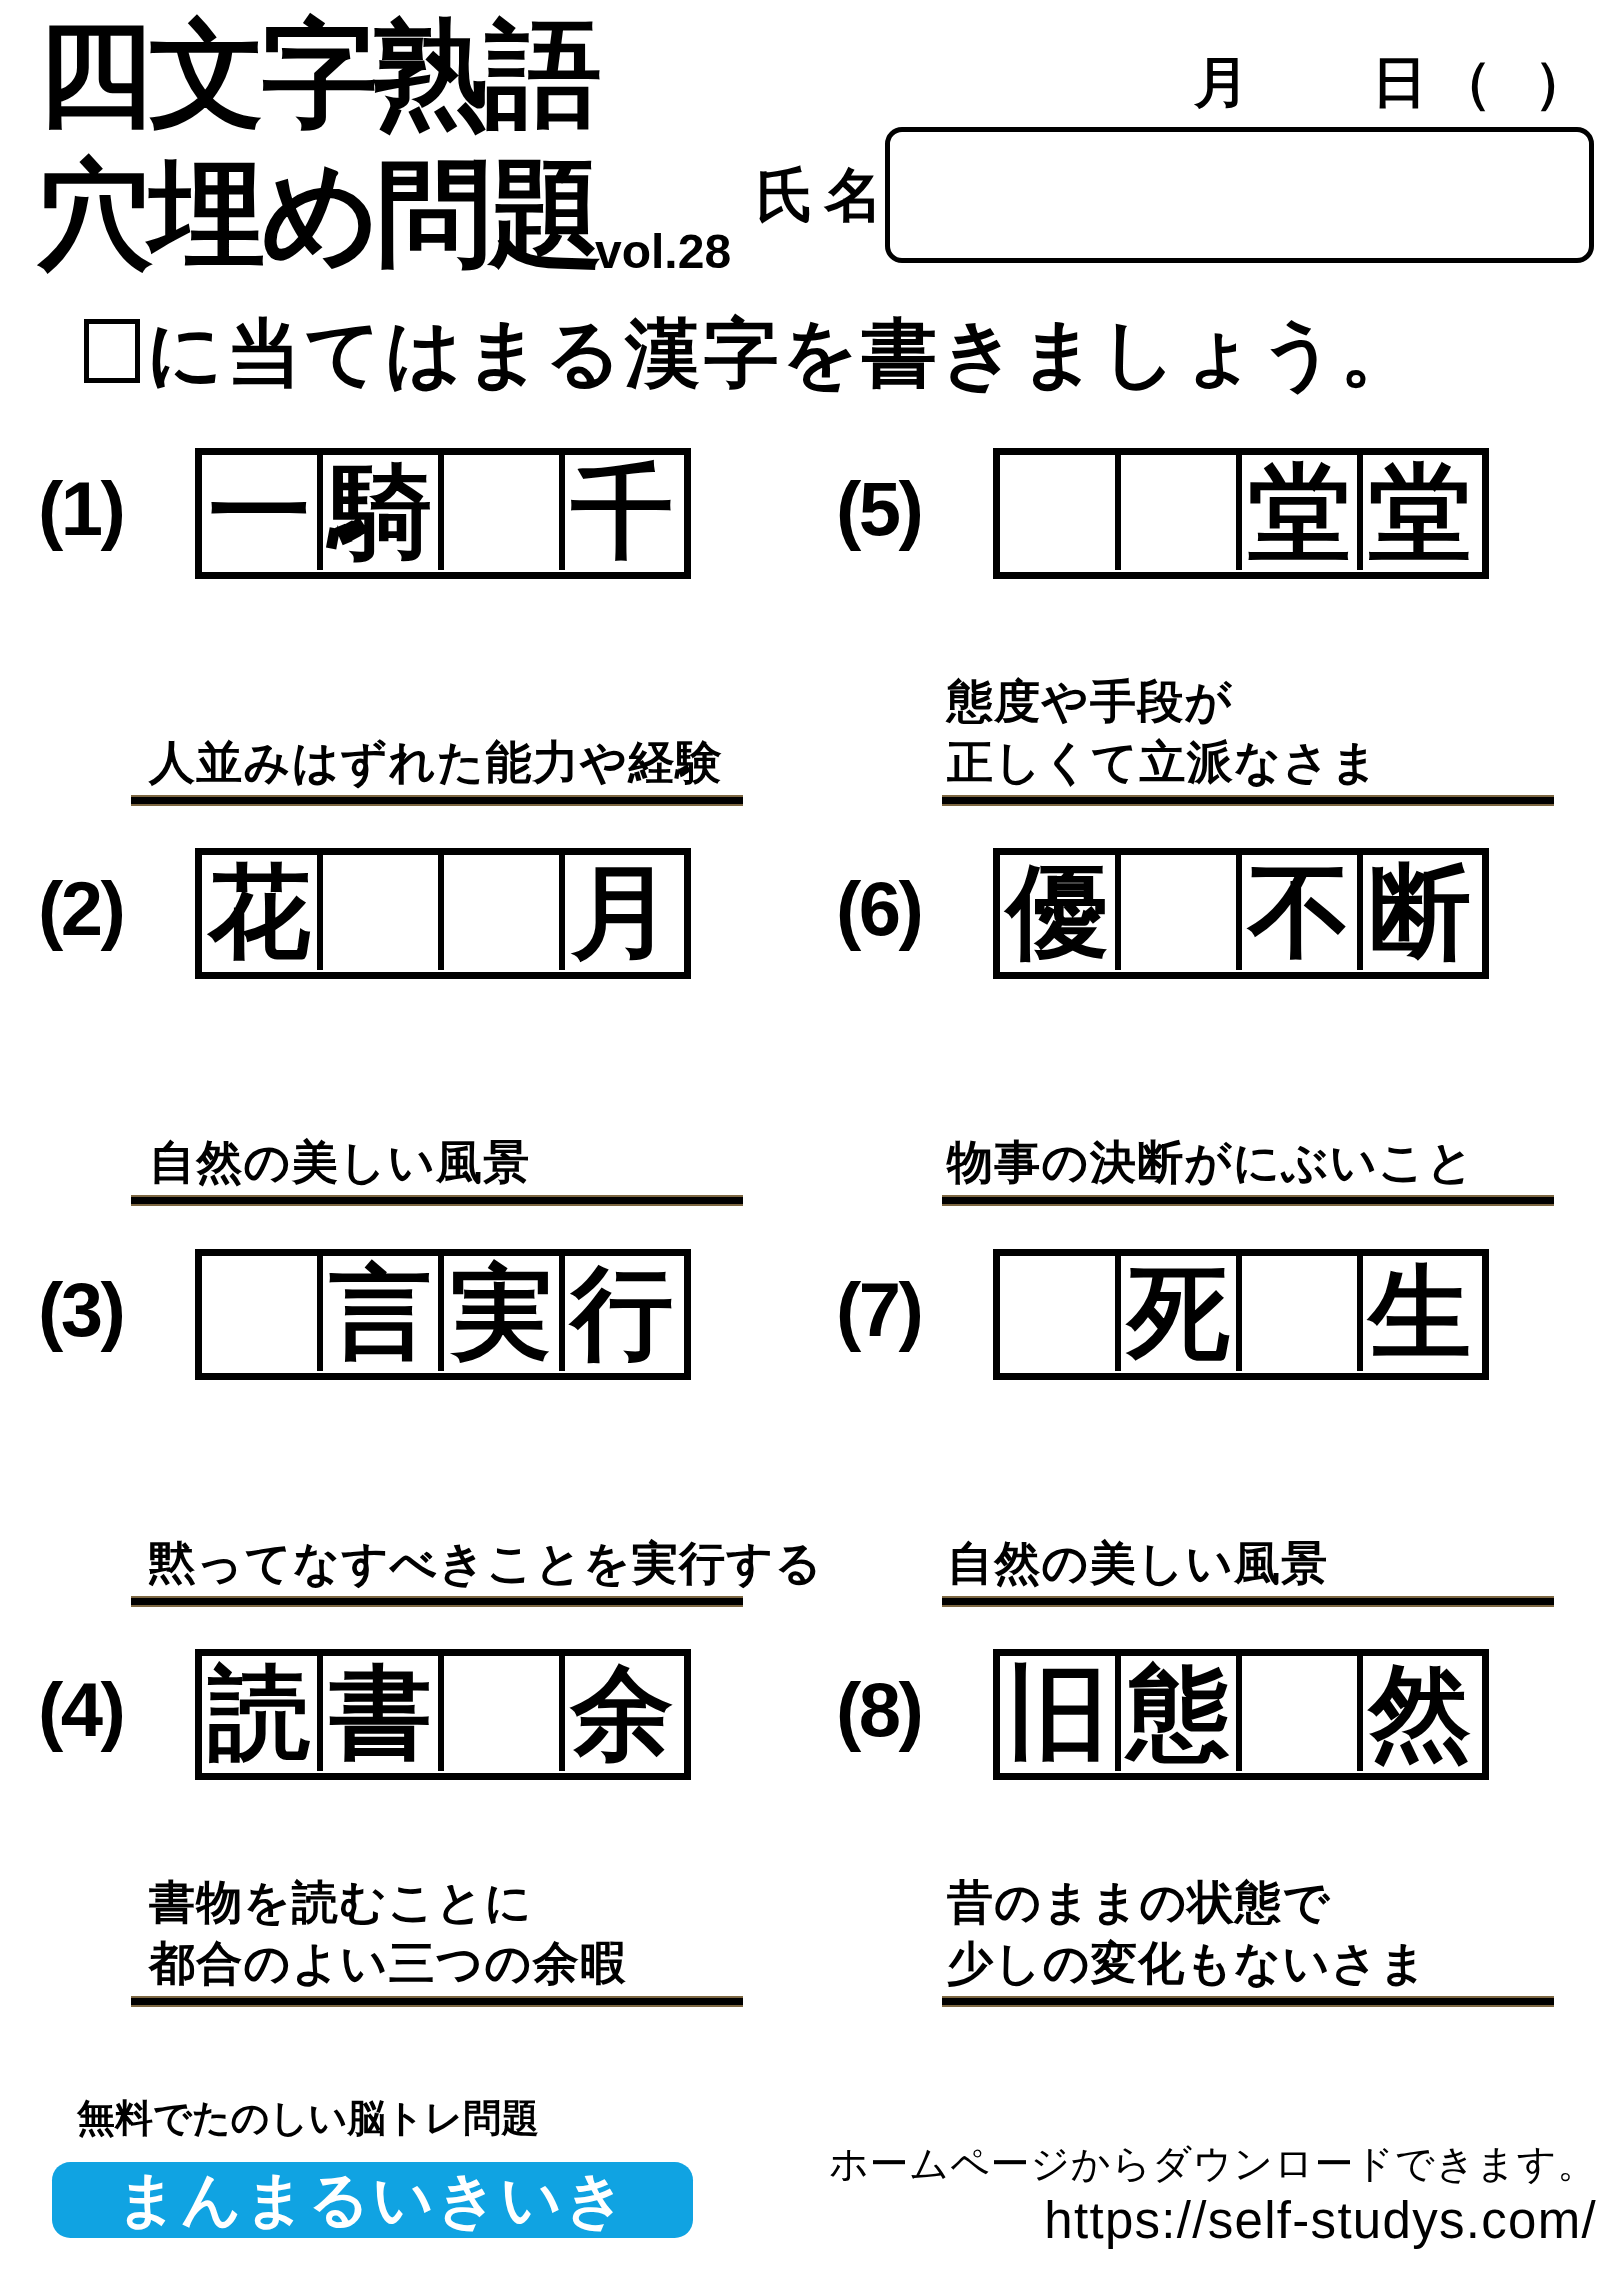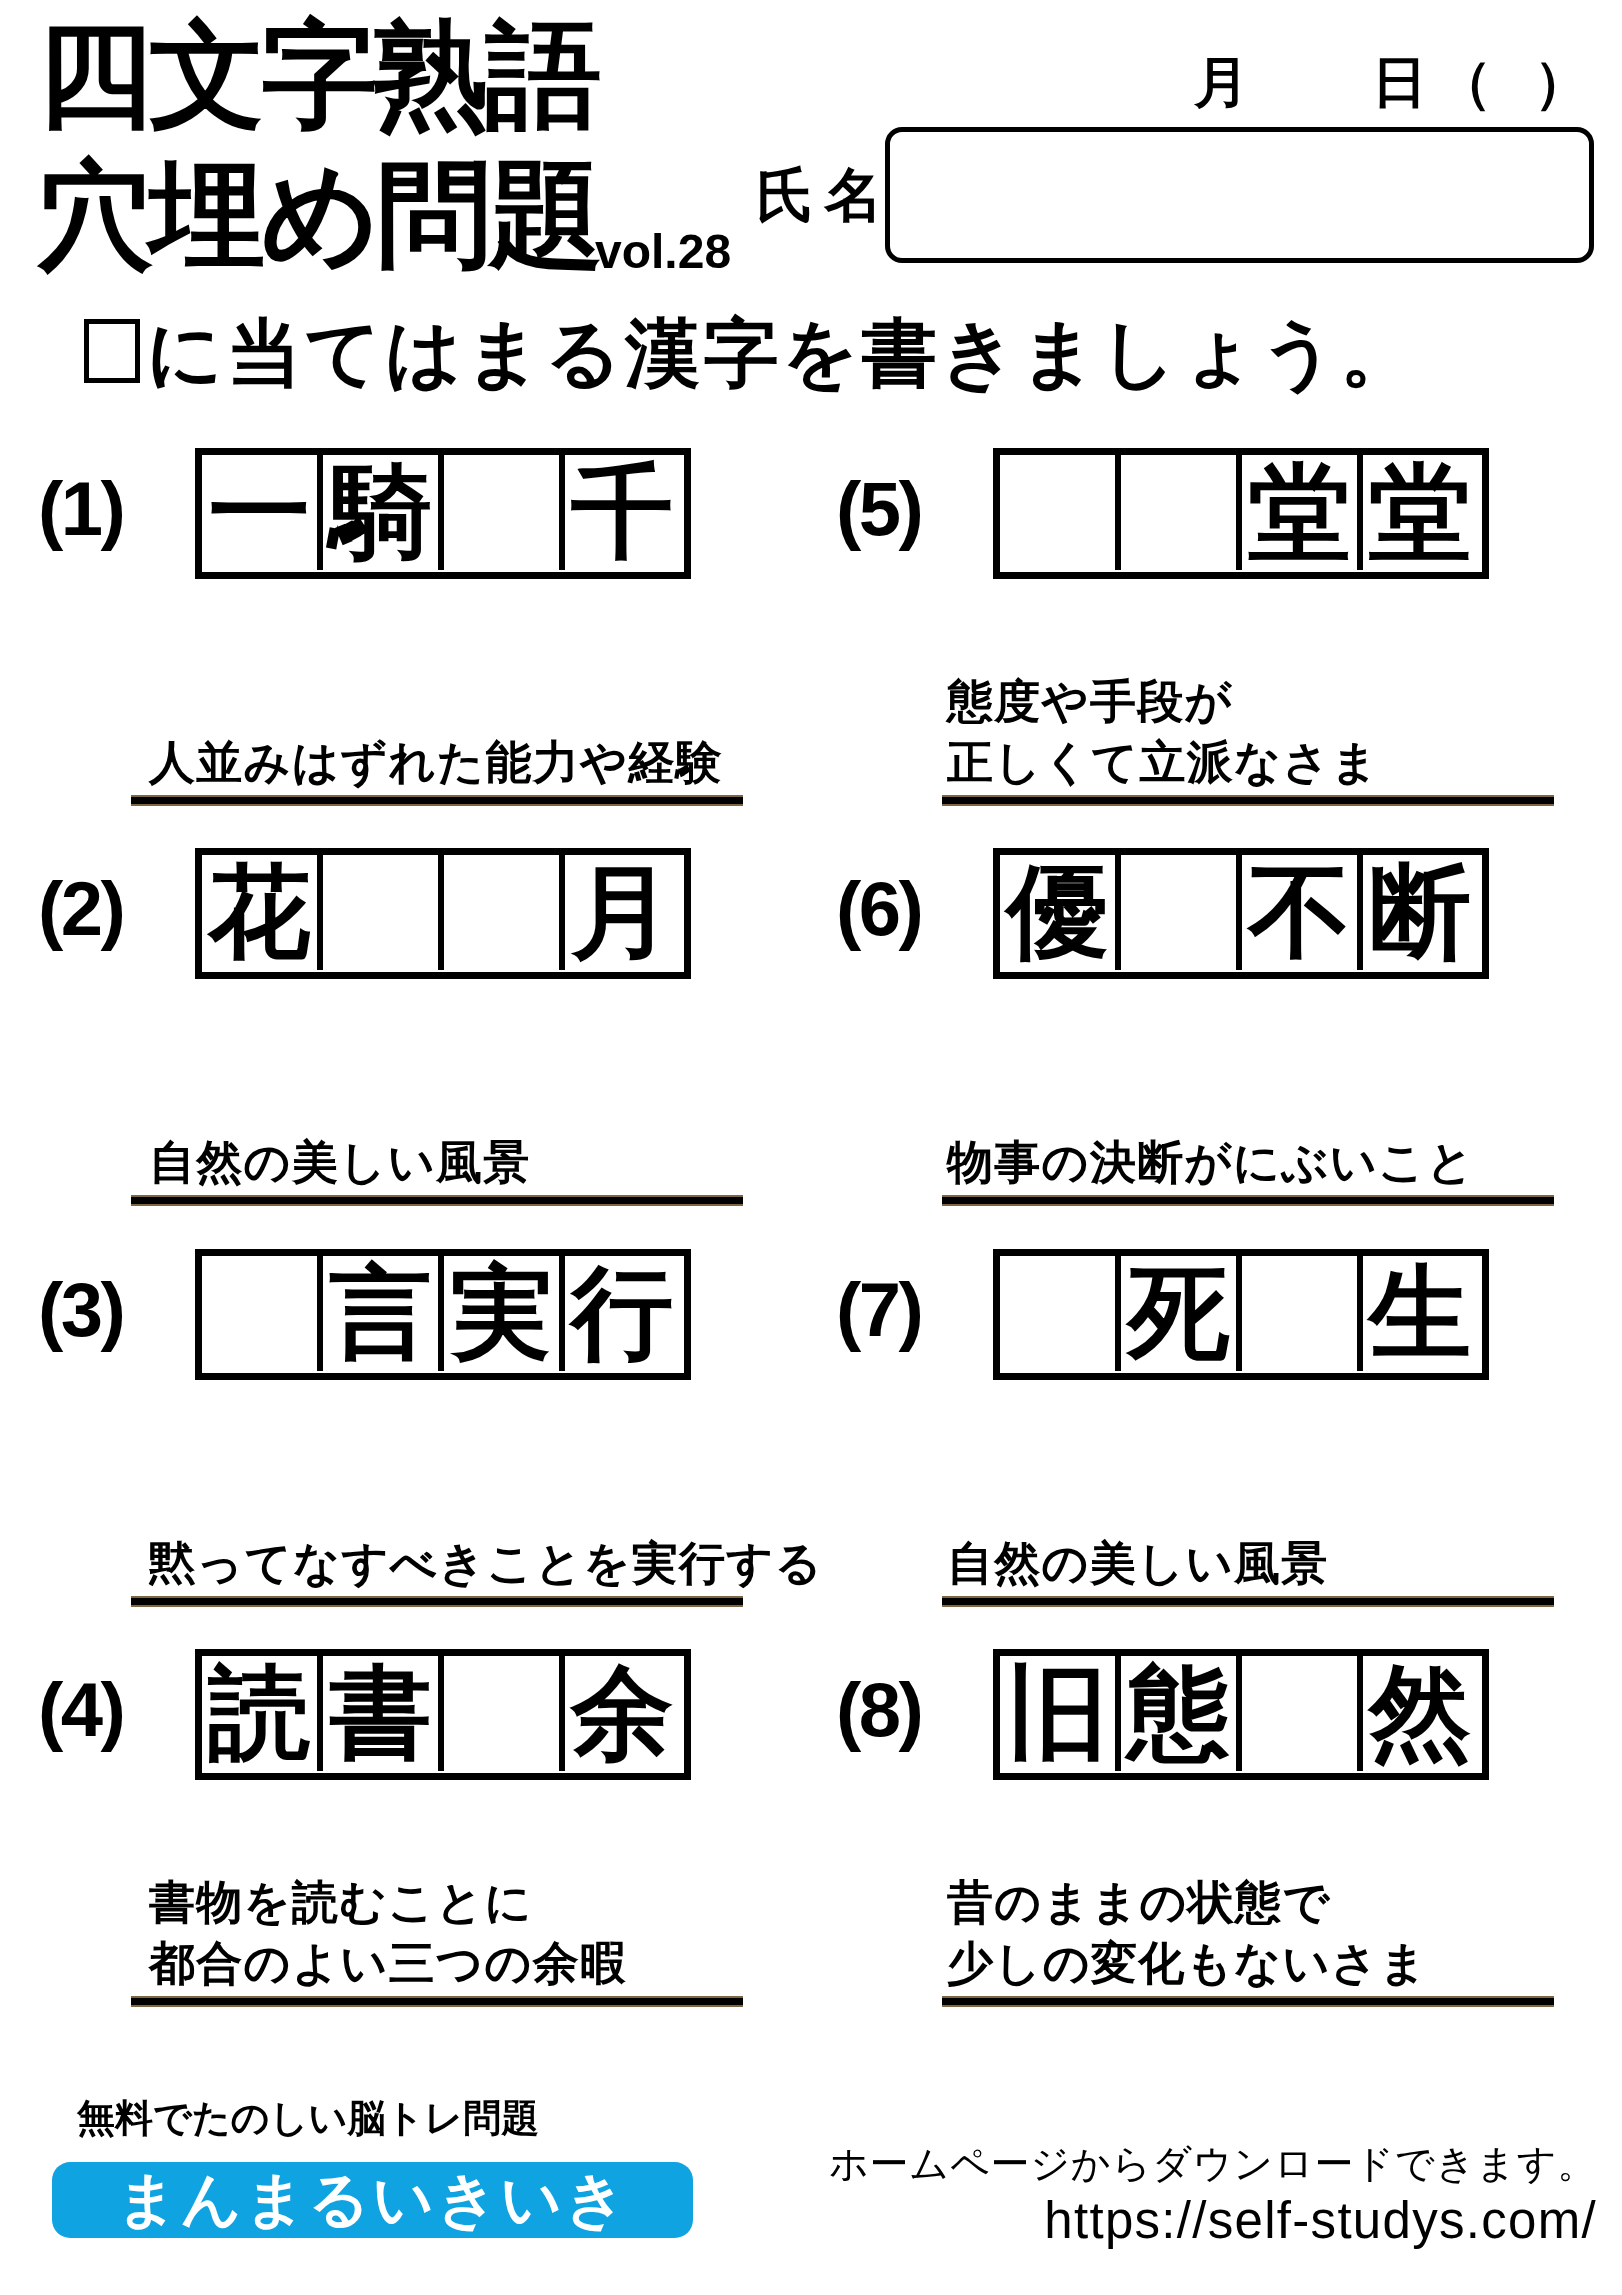--- a/index.html
+++ b/index.html
@@ -4,21 +4,21 @@
 <style>
   html,body{margin:0;padding:0;}
   body{
     width:1623px;height:2295px;background:#ffffff;position:relative;
     font-family:"Liberation Sans","DejaVu Sans",sans-serif;color:#000;
     overflow:hidden;
   }
   .abs{position:absolute;}
 
   
-  .title-line{left:37px;font-size:116px;font-weight:900;letter-spacing:-3.9px;line-height:1;white-space:nowrap;}
+  .title-line{left:37px;font-size:116px;font-weight:900;letter-spacing:-3.9px;line-height:1;white-space:nowrap;font-family:Liberation Serif, serif;}
   .title-1{top:17px;}
   .title-2{top:157px;}
   .vol{left:595px;top:224px;font-size:48px;font-weight:700;letter-spacing:0;}
   .date-row{left:1194px;top:55px;width:419px;height:65px;}
   .date-row span{position:absolute;font-size:55px;font-weight:700;line-height:1;}
   .d-month{left:0;}
   .d-day{left:178px;}
   .d-open{left:243px;font-weight:400;}
   .d-close{left:340px;font-weight:400;}
   .name-label{left:756px;top:166px;font-size:58px;font-weight:700;letter-spacing:10.5px;line-height:1;}

